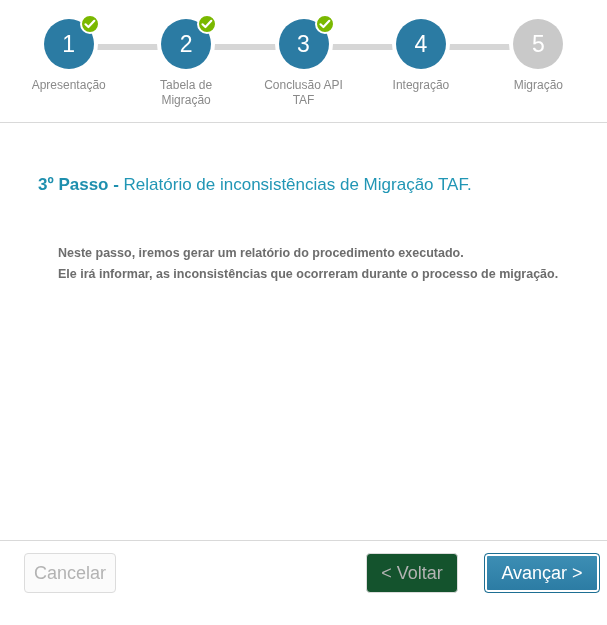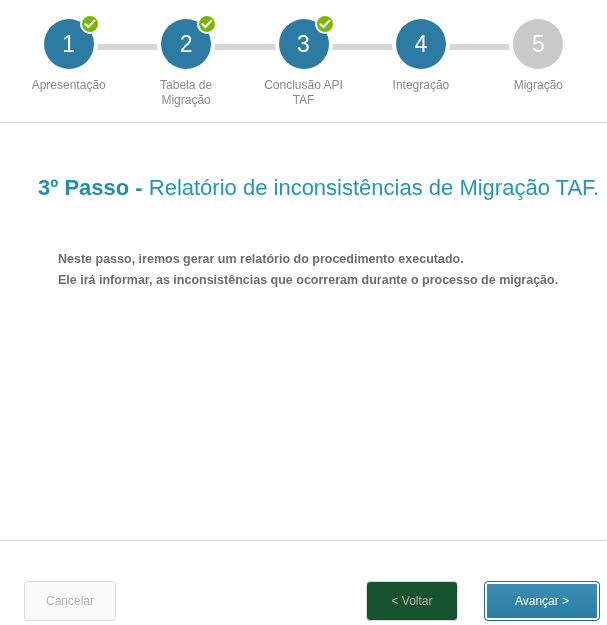--- a/index.html
+++ b/index.html
@@ -112,21 +112,21 @@
     flex: 1 1 auto;
     position: relative;
     box-sizing: border-box;
     padding: 0;
     background: #ffffff;
     border-bottom: 1px solid #d9d9d9;
   }
 
   .page-title {
     margin: 52px 0 0 38px;
-    font-size: 22px;
+    font-size: 17px;
     color: #2196b5;
     font-weight: normal;
   }
   .page-title .step-num {
     font-weight: bold;
     color: #1e8fae;
   }
 
   .desc {
     margin: 48px 0 0 58px;
@@ -142,25 +142,25 @@
   
   .footer {
     flex: 0 0 auto;
     height: 84px;
     position: relative;
     background: #ffffff;
   }
 
   .btn {
     position: absolute;
-    top: 40px;
+    top: 12px;
     height: 40px;
     box-sizing: border-box;
     border-radius: 4px;
-    font-size: 12px;
+    font-size: 18px;
     text-align: center;
     line-height: 38px;
     cursor: pointer;
     user-select: none;
   }
 
   .btn-cancel {
     left: 24px;
     width: 92px;
     border: 1px solid #dcdcdc;

